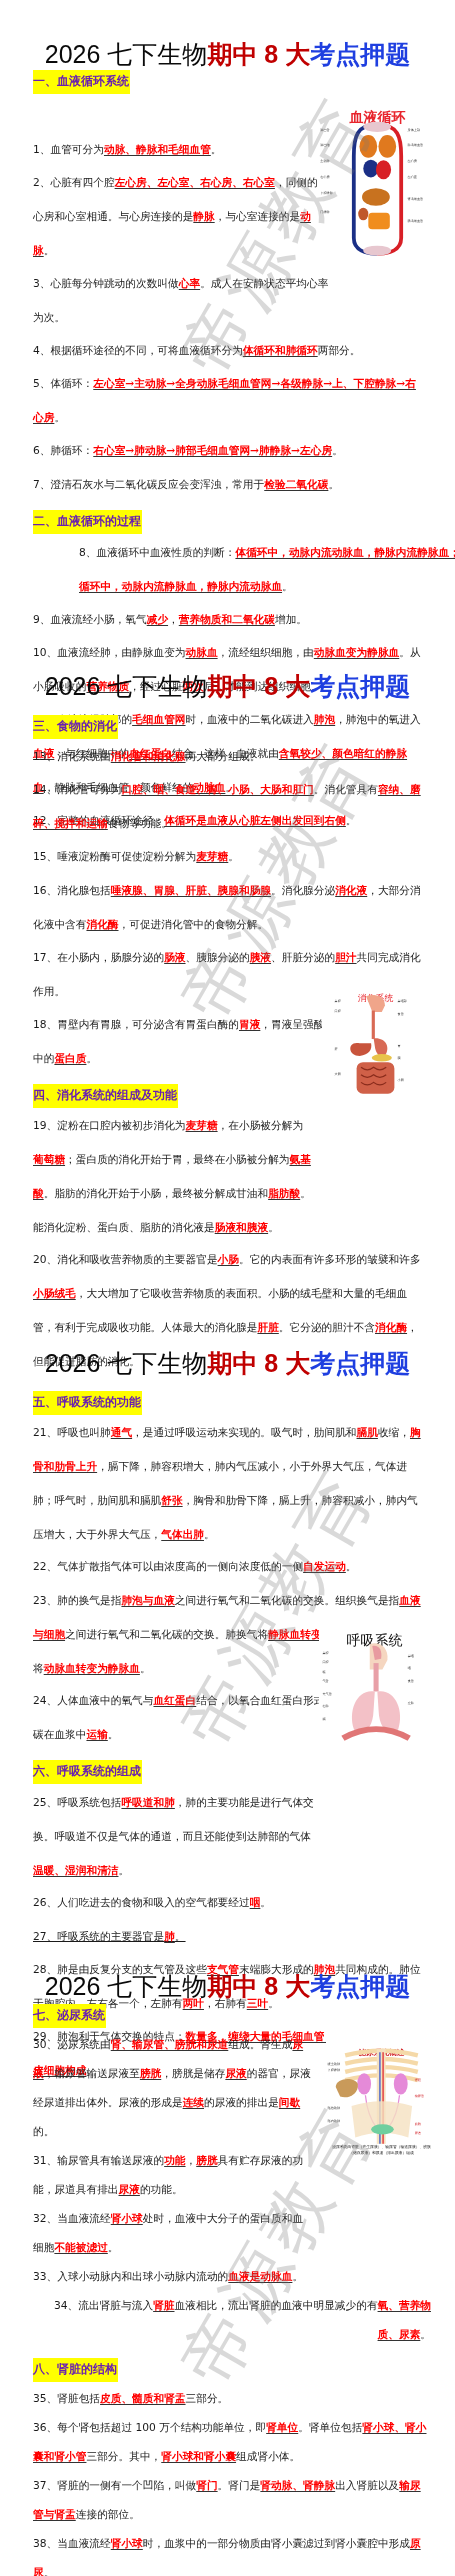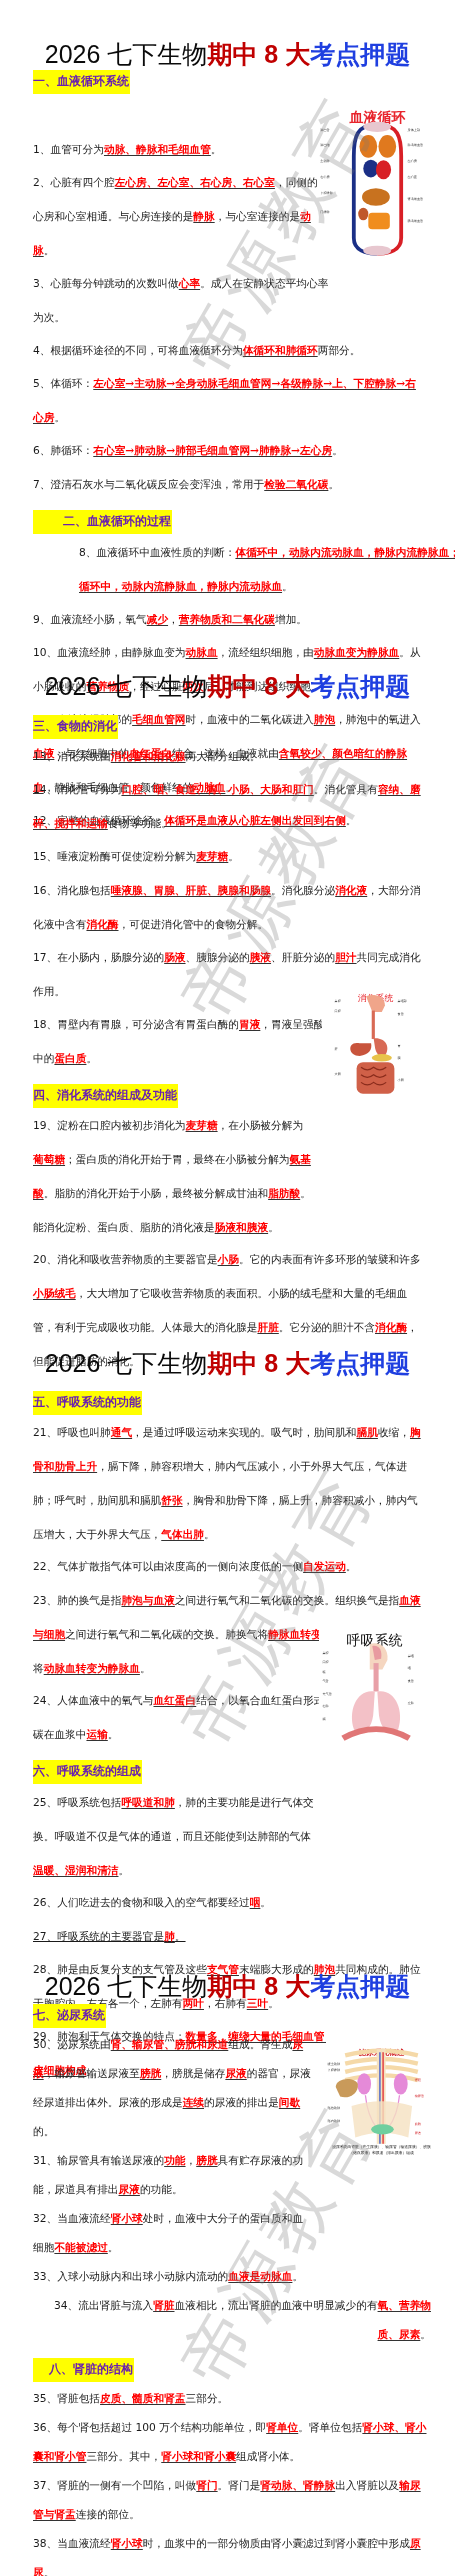--- a/index.html
+++ b/index.html
@@ -56,21 +56,21 @@
 </div>
 
 <div class="para" style="top: 133px; width: 297px;"><span>1、血管可分为</span><span class="k">动脉、静脉和毛细血管</span><span>。</span></div>
 <div class="para" style="top: 166px; width: 288px;"><span>2、心脏有四个腔</span><span class="k">左心房、左心室、右心房、右心室</span><span>，同侧的心房和心室相通。与心房连接的是</span><span class="k">静脉</span><span>，与心室连接的是</span><span class="k">动脉</span><span>。</span></div>
 <div class="para" style="top: 267px; width: 297px;"><span>3、心脏每分钟跳动的次数叫做</span><span class="k">心率</span><span>。成人在安静状态平均心率为次。</span></div>
 <div class="para" style="top: 334px; width: 392px;"><span>4、根据循环途径的不同，可将血液循环分为</span><span class="k">体循环和肺循环</span><span>两部分。</span></div>
 <div class="para" style="top: 367px; width: 392px;"><span>5、体循环：</span><span class="k">左心室→主动脉→全身动脉毛细血管网→各级静脉→上、下腔静脉→右心房</span><span>。</span></div>
 <div class="para" style="top: 434px; width: 392px;"><span>6、肺循环：</span><span class="k">右心室→肺动脉→肺部毛细血管网→肺静脉→左心房</span><span>。</span></div>
 <div class="para" style="top: 468px; width: 392px;"><span>7、澄清石灰水与二氧化碳反应会变浑浊，常用于</span><span class="k">检验二氧化碳</span><span>。</span></div>
 
-<div class="sec" style="top: 510px; padding-left: 30px;">二、血液循环的过程</div>
+<div class="sec" style="top: 510px;">二、血液循环的过程</div>
 
 <div class="para" style="top: 536px; width: 392px; margin-left: 46px;"><span>8、血液循环中血液性质的判断：</span><span class="k">体循环中，动脉内流动脉血，静脉内流静脉血；肺循环中，动脉内流静脉血，静脉内流动脉血</span><span>。</span></div>
 <div class="para" style="top: 603px; width: 392px;"><span>9、血液流经小肠，氧气</span><span class="k">减少</span><span>，</span><span class="k">营养物质和二氧化碳</span><span>增加。</span></div>
 <div class="para" style="top: 636px; width: 392px;"><span>10、血液流经肺，由静脉血变为</span><span class="k">动脉血</span><span>，流经组织细胞，由</span><span class="k">动脉血变为静脉血</span><span>。从小肠吸收的</span><span class="k">营养物质</span><span>，经过心脏</span><span class="k">两次</span><span>后，才能到达组织细胞。</span></div>
 <div class="para" style="top: 703px; width: 392px;"><span>11、血液流经肺部的</span><span class="k">毛细血管网</span><span>时，血液中的二氧化碳进入</span><span class="k">肺泡</span><span>，肺泡中的氧进入</span><span class="k">血液</span><span>，与红细胞中的</span><span class="k">血红蛋白</span><span>结合。这样，血液就由</span><span class="k">含氧较少、颜色暗红的静脉血</span><span>，静脉和毛细血管、颜色鲜红的</span><span class="k">动脉血</span><span>。</span></div>
 <div class="para" style="top: 804px; width: 392px;"><span>12、完整的血液循环途径：</span><span class="k">体循环是血液从心脏左侧出发回到右侧</span><span>。</span></div>
 
 <div class="title" style="top:670px;">
   <span class="t-black">2026 七下生物</span><span class="t-red">期中 8 大</span><span class="t-blue">考点押题</span>
 </div>
@@ -184,21 +184,21 @@
   </svg>
   <div style="position:absolute;top:114px;left:2.5px;width:106px;font-size:3.8px;line-height:5.7px;color:#222;text-align:center;">泌尿系统由肾脏（产生尿液）、输尿管（输送尿液）、膀胱（储存尿液）和尿道（排出尿液）组成</div>
 </div>
 
 <div class="para" style="top: 2030px; width: 285px; line-height: 29px;"><span>30、泌尿系统由</span><span class="k">肾、输尿管、膀胱和尿道</span><span>组成。肾生成</span><span class="k">尿液</span><span>，输尿管输送尿液至</span><span class="k">膀胱</span><span>，膀胱是储存</span><span class="k">尿液</span><span>的器官，尿液经尿道排出体外。尿液的形成是</span><span class="k">连续</span><span>的尿液的排出是</span><span class="k">间歇</span><span>的。</span></div>
 <div class="para" style="top: 2146px; width: 278px; line-height: 29px;"><span>31、输尿管具有输送尿液的</span><span class="k">功能</span><span>，</span><span class="k">膀胱</span><span>具有贮存尿液的功能，尿道具有排出</span><span class="k">尿液</span><span>的功能。</span></div>
 <div class="para" style="top: 2204px; width: 278px; line-height: 29px;"><span>32、当血液流经</span><span class="k">肾小球</span><span>处时，血液中大分子的蛋白质和血细胞</span><span class="k">不能被滤过</span><span>。</span></div>
 <div class="para" style="top: 2262px; width: 392px; line-height: 29px;"><span>33、入球小动脉内和出球小动脉内流动的</span><span class="k">血液是动脉血</span><span>。</span></div>
 <div class="para" style="top: 2291px; width: 398px; line-height: 29px; text-align: right;"><span>34、流出肾脏与流入</span><span class="k">肾脏</span><span>血液相比，流出肾脏的血液中明显减少的有</span><span class="k">氧、营养物质、尿素</span><span>。</span></div>
 
-<div class="sec" style="top: 2358px; padding-left: 16px;">八、肾脏的结构</div>
+<div class="sec" style="top: 2358px;">八、肾脏的结构</div>
 
 <div class="para" style="top: 2384px; width: 392px; line-height: 29px;"><span>35、肾脏包括</span><span class="k">皮质、髓质和肾盂</span><span>三部分。</span></div>
 <div class="para" style="top: 2413px; width: 398px; line-height: 29px;"><span>36、每个肾包括超过 100 万个结构功能单位，即</span><span class="k">肾单位</span><span>。肾单位包括</span><span class="k">肾小球、肾小囊和肾小管</span><span>三部分。其中，</span><span class="k">肾小球和肾小囊</span><span>组成肾小体。</span></div>
 <div class="para" style="top: 2471px; width: 392px; line-height: 29px;"><span>37、肾脏的一侧有一个凹陷，叫做</span><span class="k">肾门</span><span>。肾门是</span><span class="k">肾动脉、肾静脉</span><span>出入肾脏以及</span><span class="k">输尿管与肾盂</span><span>连接的部位。</span></div>
 <div class="para" style="top: 2529px; width: 392px; line-height: 29px;"><span>38、当血液流经</span><span class="k">肾小球</span><span>时，血浆中的一部分物质由肾小囊滤过到肾小囊腔中形成</span><span class="k">原尿</span><span>。</span></div>
 
 <div class="watermark" style="left:126px;top:190px;">帝源教育</div>
 <div class="watermark" style="left:126px;top:835px;">帝源教育</div>
 <div class="watermark" style="left:126px;top:1562px;">帝源教育</div>
 <div class="watermark" style="left:126px;top:2200px;">帝源教育</div>

